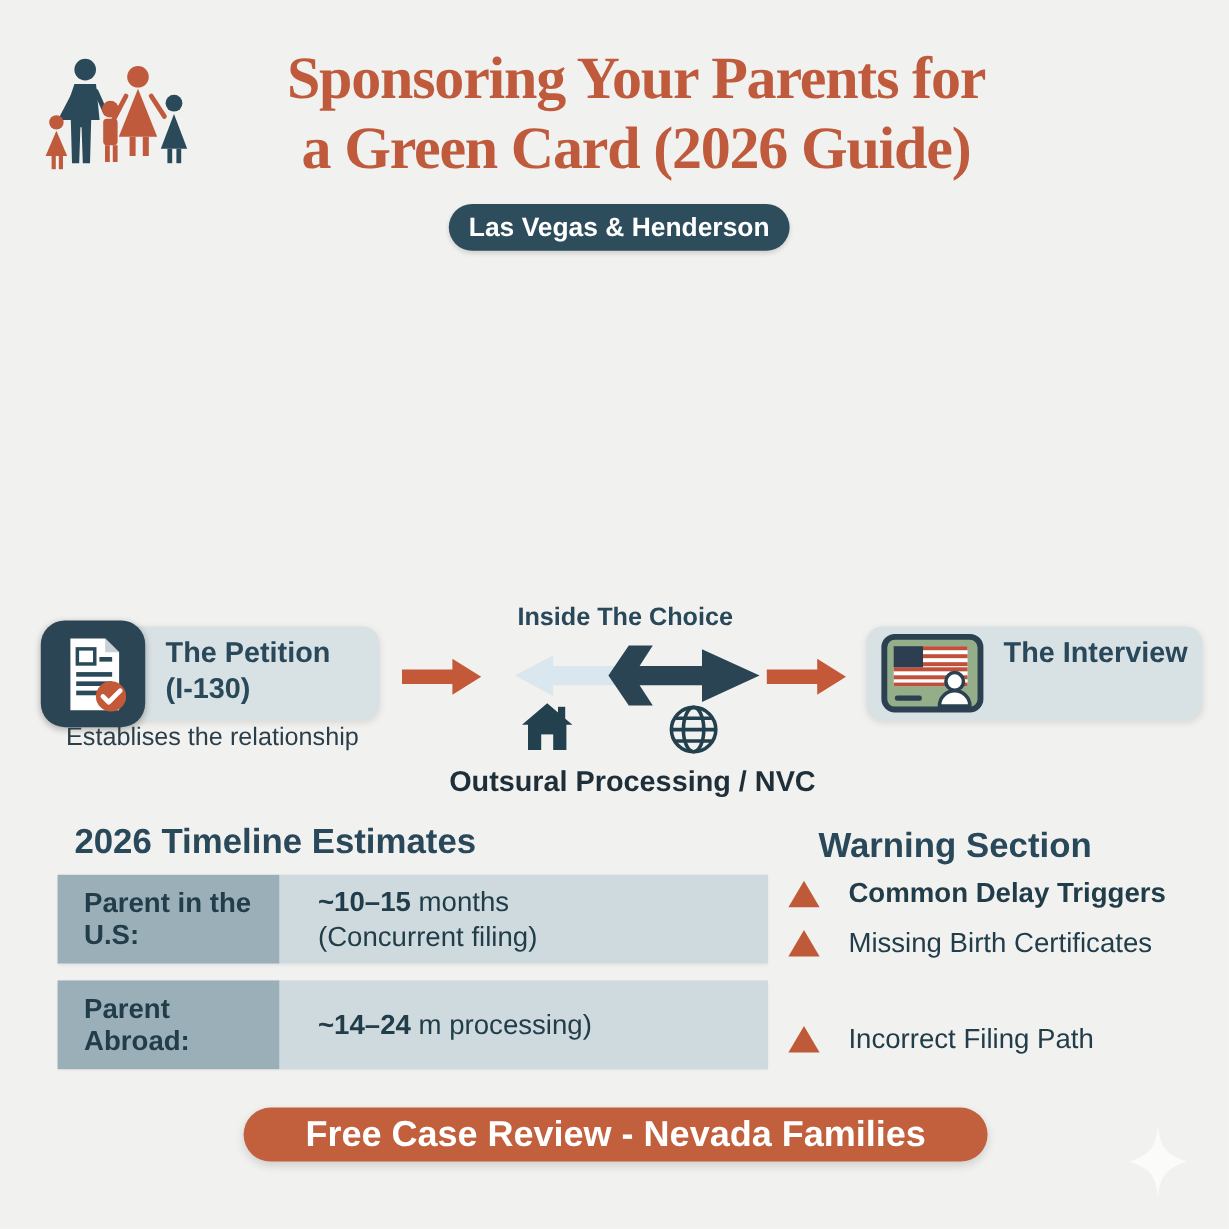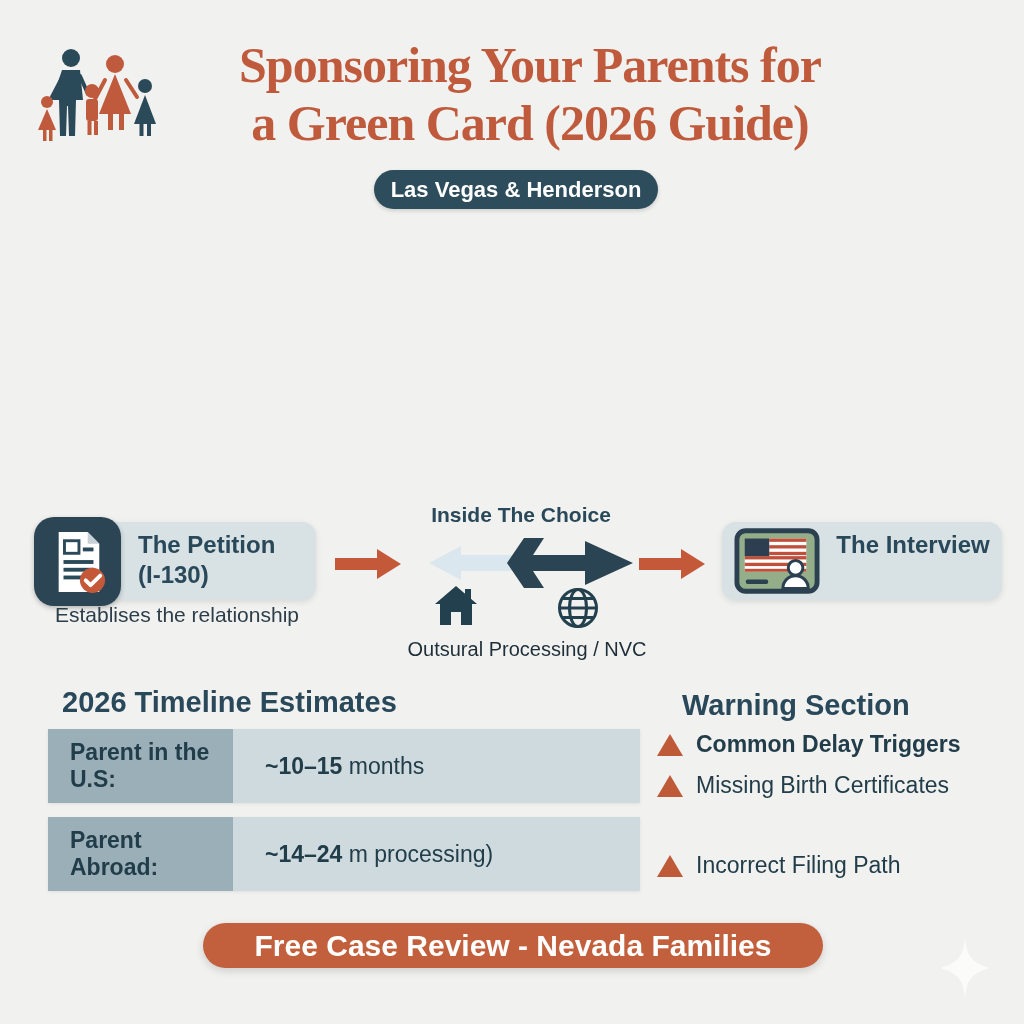--- a/index.html
+++ b/index.html
@@ -56,21 +56,21 @@
   .flow-arrow { width:70px; height:36px; }
   .arrow-1 { left:333px; top:546px; }
   .arrow-2 { left:637px; top:546px; }
 
   .mid-title { left:521px; top:503px; transform:translateX(-50%); white-space:nowrap;
     font-size:21px; font-weight:bold; color:#29485a; }
   .mid-arrows { left:425px; top:533px; width:212px; height:60px; }
   .house-svg { left:433px; top:583px; width:46px; height:46px; }
   .globe-svg { left:556px; top:586px; width:44px; height:44px; }
   .mid-caption { left:527px; top:638px; transform:translateX(-50%); white-space:nowrap;
-    font-size:20px; font-weight:normal; color:#1f2f3a; }
+    font-size:24px; font-weight:bold; color:#1f2f3a; }
 
   .step3-box { left:722px; top:522px; width:280px; height:78px; }
   .step3-card { left:734px; top:527px; width:86px; height:68px; }
   .step3-title { left:828px; top:529px; width:170px; text-align:center;
     font-size:24px; font-weight:bold; color:#29485a; line-height:31px; }
   .step3-title span { display:block; }
 
   
   .timeline-heading { left:62px; top:686px; font-size:29px; font-weight:bold; color:#29485a; }
   .trow { left:48px; width:592px; height:74px; display:flex;
@@ -81,21 +81,21 @@
     display:flex; align-items:center; padding-left:22px;
     font-size:23px; font-weight:bold; color:#223d4a; }
   .tvalue { flex:1; background:#cedadd; display:flex; flex-direction:column;
     justify-content:center; padding-left:32px;
     font-size:23px; color:#223d4a; line-height:29px; }
   .tvalue .strong { font-weight:bold; }
   .tvalue .line2:empty { display:none; }
 
   
   .warn-heading { left:682px; top:689px; font-size:29px; font-weight:bold; color:#29485a; }
-  .warn-item { position:absolute; left:657px; display:flex; align-items:center; gap:13px; }
+  .warn-item { position:absolute; left:657px; display:flex; align-items:center; gap:24px; }
   .wi-0 { top:731px; } .wi-1 { top:772px; } .wi-2 { top:812px; } .wi-3 { top:852px; }
   .tri { width:0; height:0; border-left:13px solid transparent;
     border-right:13px solid transparent; border-bottom:22px solid #bf5a39; }
   .warn-text { font-size:23px; color:#223d4a; white-space:nowrap; }
   .wi-0 .warn-text { font-weight:bold; }
 
   
   .cta {
     left:203px; top:923px; width:620px; height:45px; border-radius:32px;
     background:#c2603e; color:#ffffff; font-size:30px; font-weight:bold;
@@ -220,20 +220,21 @@
   <div class="abs step3-title">
     <span>The Interview</span>
   </div>
 
   <div class="abs timeline-heading">2026 Timeline Estimates</div>
 
   <div class="abs trow trow1">
     <div class="tlabel">Parent in the U.S:</div>
     <div class="tvalue">
       <span><span class="strong">~10–15</span><span> months</span></span>
+      <span class="line2">(Concurrent filing)</span>
     </div>
   </div>
 
   <div class="abs trow trow2">
     <div class="tlabel">Parent Abroad:</div>
     <div class="tvalue">
       <span><span class="strong">~14–24</span><span> m processing)</span></span>
 
     </div>
   </div>

